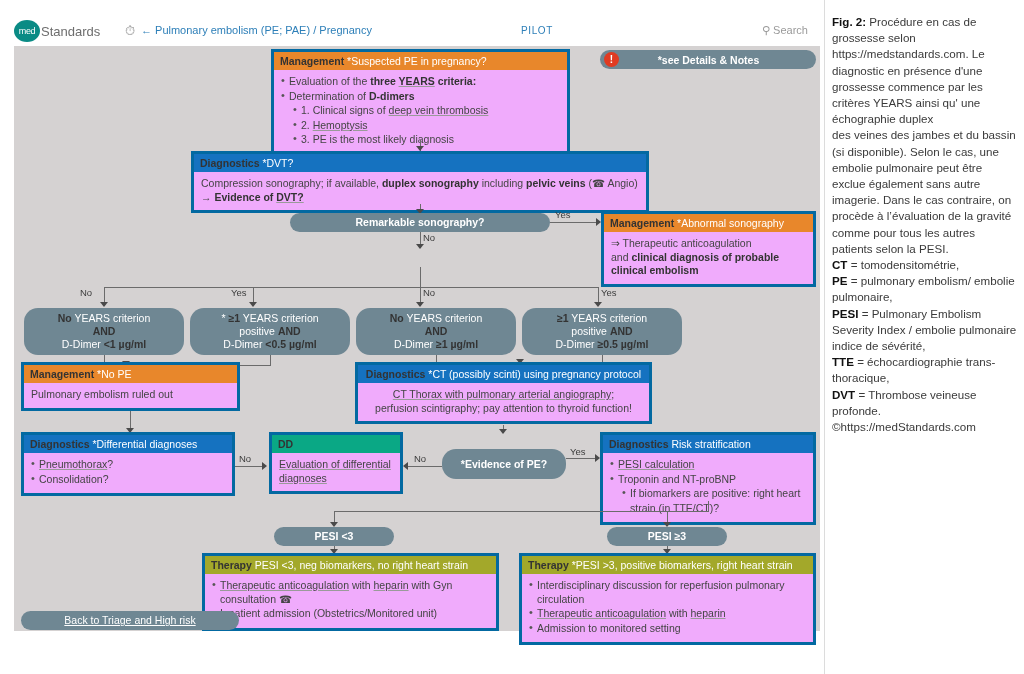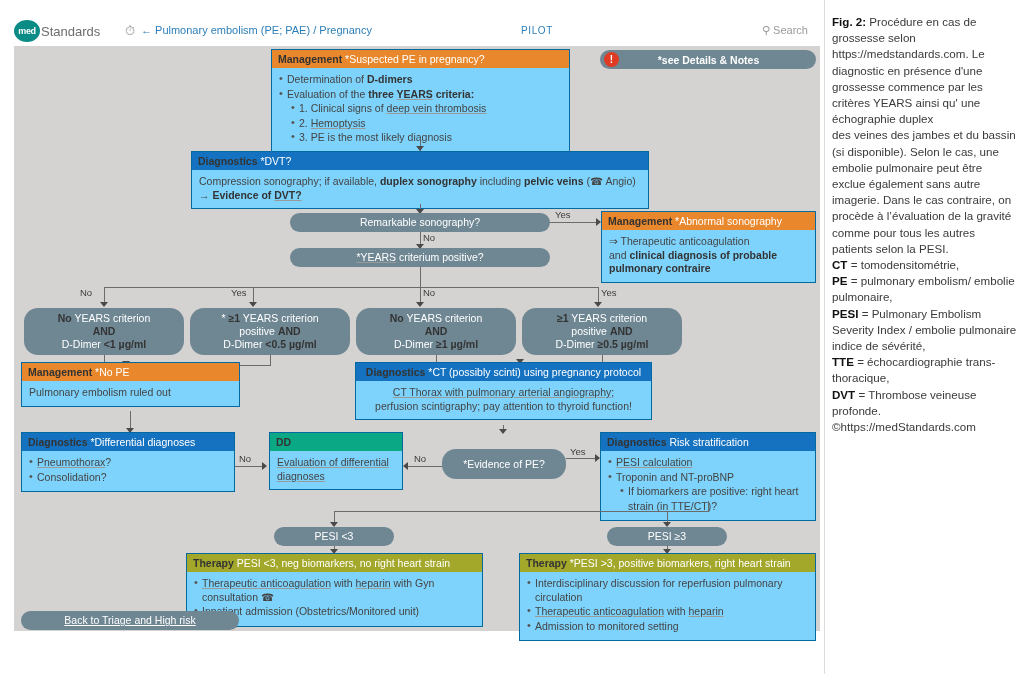--- a/index.html
+++ b/index.html
@@ -7,56 +7,56 @@
     width:1024px;height:674px;background:#ffffff;overflow:hidden;
     font-family:"Liberation Sans","DejaVu Sans",sans-serif;
     color:#333;
   }
   .page{position:relative;width:1024px;height:674px;}
 
   
   .topbar{position:absolute;left:0;top:0;width:824px;height:46px;background:#fff;}
   .logo{position:absolute;left:14px;top:20px;display:flex;align-items:center;}
   .logo-dot{width:26px;height:22px;border-radius:50%;background:#0a8b85;
-    color:#fff;font-size:9px;font-weight:bold;display:flex;align-items:center;justify-content:center;
+    color:#fff;font-size:9px;font-weight:normal;display:flex;align-items:center;justify-content:center;
     letter-spacing:-.3px;}
   .logo-txt{font-size:13px;color:#6d6d6d;margin-left:1px;}
   .clock-icon{position:absolute;left:125px;top:23px;font-size:13px;color:#8a8a8a;}
   .crumb{position:absolute;left:141px;top:24px;font-size:11px;color:#2d7fb8;white-space:nowrap;}
   .pilot{position:absolute;left:521px;top:25px;font-size:10px;color:#2d7fb8;letter-spacing:.6px;}
   .search{position:absolute;left:762px;top:24px;font-size:11px;color:#9a9a9a;}
   .search .mag{font-size:11px;margin-right:3px;}
 
   
   .canvas{position:absolute;left:14px;top:46px;width:806px;height:585px;background:#d5d2d2;}
   .node{position:absolute;box-sizing:border-box;}
 
   
-  .card{background:#7dd3fc;border:1px solid #0369a1;}
+  .card{background:#f0abfc;border:3px solid #0369a1;}
   .card .hd{font-size:10.5px;padding:2px 6px;color:#fff;line-height:14px;white-space:nowrap;overflow:hidden;}
   .card .hd b{font-weight:bold;}
   .hd-orange{background:#e8872b;}
   .hd-blue{background:#1572c0;}
   .hd-green{background:#0aa885;}
   .hd-olive{background:#a3a82a;}
   .card .bd{padding:5px 7px 6px 7px;font-size:10.5px;color:#444;line-height:13.5px;}
   .card .bd ul{margin:0;padding:0;list-style:none;}
   .card .bd li{position:relative;padding-left:8px;margin:0 0 1px 0;}
   .card .bd li:before{content:"\2022";position:absolute;left:0;top:-1px;font-size:11px;color:#555;}
   .card .bd li.sub{padding-left:20px;}
   .card .bd li.sub:before{left:12px;}
   .card .bd li.sub2{padding-left:20px;}
   .card .bd li.sub2:before{content:"";}
   u{text-decoration:underline;text-decoration-color:#9a9a9a;}
   b{font-weight:bold;color:#333;}
 
   
   .pill{background:#6f8793;color:#fff;border-radius:14px;display:flex;align-items:center;
     justify-content:center;text-align:center;font-size:10.5px;line-height:13px;padding:3px 8px;}
-  .pill.bold{font-weight:normal;}
+  .pill.bold{font-weight:bold;}
   .pill-link{text-decoration:underline;}
 
   
   .notes{background:#6f8793;color:#fff;border-radius:13px;display:flex;align-items:center;
     font-size:10.5px;font-weight:bold;}
   .warn{width:15px;height:15px;border-radius:50%;background:#e03b22;color:#fff;font-size:10px;
     display:flex;align-items:center;justify-content:center;margin-left:4px;font-weight:bold;}
   .notes span.lbl{flex:1;text-align:center;padding-right:18px;}
 
   
@@ -99,22 +99,22 @@
 
     <div class="node notes" style="left:586px;top:4px;width:216px;height:19px;">
       <div class="warn">!</div>
       <span class="lbl">*see Details &amp; Notes</span>
     </div>
 
     <div class="node card" style="left:257px;top:3px;width:299px;">
       <div class="hd hd-orange"><b>Management</b><span> *Suspected PE in pregnancy?</span></div>
       <div class="bd">
         <ul>
+          <li>Evaluation of the <b>three <u>YEARS</u> criteria:</b></li>
           <li>Determination of <b>D-dimers</b></li>
-          <li>Evaluation of the <b>three <u>YEARS</u> criteria:</b></li>
           <li class="sub">1. Clinical signs of <u>deep vein thrombosis</u></li>
           <li class="sub">2. <u>Hemoptysis</u></li>
           <li class="sub">3. PE is the most likely diagnosis</li>
         </ul>
       </div>
     </div>
     <div class="ln lnv" style="left:406px;top:94px;height:11px;"></div>
     <div class="arr" style="left:402px;top:100px;"></div>
 
     <div class="node card" style="left:177px;top:105px;width:458px;">
@@ -135,27 +135,24 @@
 
     <div class="ln lnv" style="left:406px;top:186px;height:16px;"></div>
     <div class="arr" style="left:402px;top:198px;"></div>
     <div class="elbl" style="left:409px;top:186px;">No</div>
 
     <div class="node card" style="left:587px;top:165px;width:215px;">
       <div class="hd hd-orange"><b>Management</b><span> *Abnormal sonography</span></div>
       <div class="bd">
         <div>⇒ Therapeutic anticoagulation</div>
         <div>and <b>clinical diagnosis of probable</b></div>
-        <div><b>pulmonary contraire</b></div>
-      </div>
-    </div>
-
-    <div class="node pill bold" style="left:276px;top:202px;width:260px;height:19px;">
-        <span><u>*YEARS</u> criterium positive?</span>
-      </div>
+        <div><b>clinical embolism</b></div>
+      </div>
+    </div>
+
 
     <div class="ln lnv" style="left:406px;top:221px;height:20px;"></div>
     <div class="ln lnh" style="left:90px;top:241px;width:494px;"></div>
     <div class="ln lnv" style="left:90px;top:241px;height:18px;"></div>
     <div class="ln lnv" style="left:239px;top:241px;height:18px;"></div>
     <div class="ln lnv" style="left:406px;top:241px;height:18px;"></div>
     <div class="ln lnv" style="left:584px;top:241px;height:18px;"></div>
     <div class="arr" style="left:86px;top:256px;"></div>
     <div class="arr" style="left:235px;top:256px;"></div>
     <div class="arr" style="left:402px;top:256px;"></div>
@@ -278,21 +275,21 @@
     <div class="arr" style="left:316px;top:476px;"></div>
     <div class="arr" style="left:649px;top:476px;"></div>
 
     <div class="node pill bold" style="left:260px;top:481px;width:120px;height:19px;">PESI &lt;3</div>
     <div class="node pill bold" style="left:593px;top:481px;width:120px;height:19px;">PESI ≥3</div>
     <div class="ln lnv" style="left:320px;top:500px;height:8px;"></div>
     <div class="arr" style="left:316px;top:503px;"></div>
     <div class="ln lnv" style="left:653px;top:500px;height:8px;"></div>
     <div class="arr" style="left:649px;top:503px;"></div>
 
-    <div class="node card" style="left:172px;top:507px;width:297px;">
+    <div class="node card" style="left:188px;top:507px;width:297px;">
       <div class="hd hd-olive"><b>Therapy</b><span> PESI &lt;3, neg biomarkers, no right heart strain</span></div>
       <div class="bd">
         <ul>
           <li><u>Therapeutic anticoagulation</u> with <u>heparin</u> with Gyn<br>consultation ☎</li>
           <li>Inpatient admission (Obstetrics/Monitored unit)</li>
         </ul>
       </div>
     </div>
 
     <div class="node card" style="left:505px;top:507px;width:297px;">

